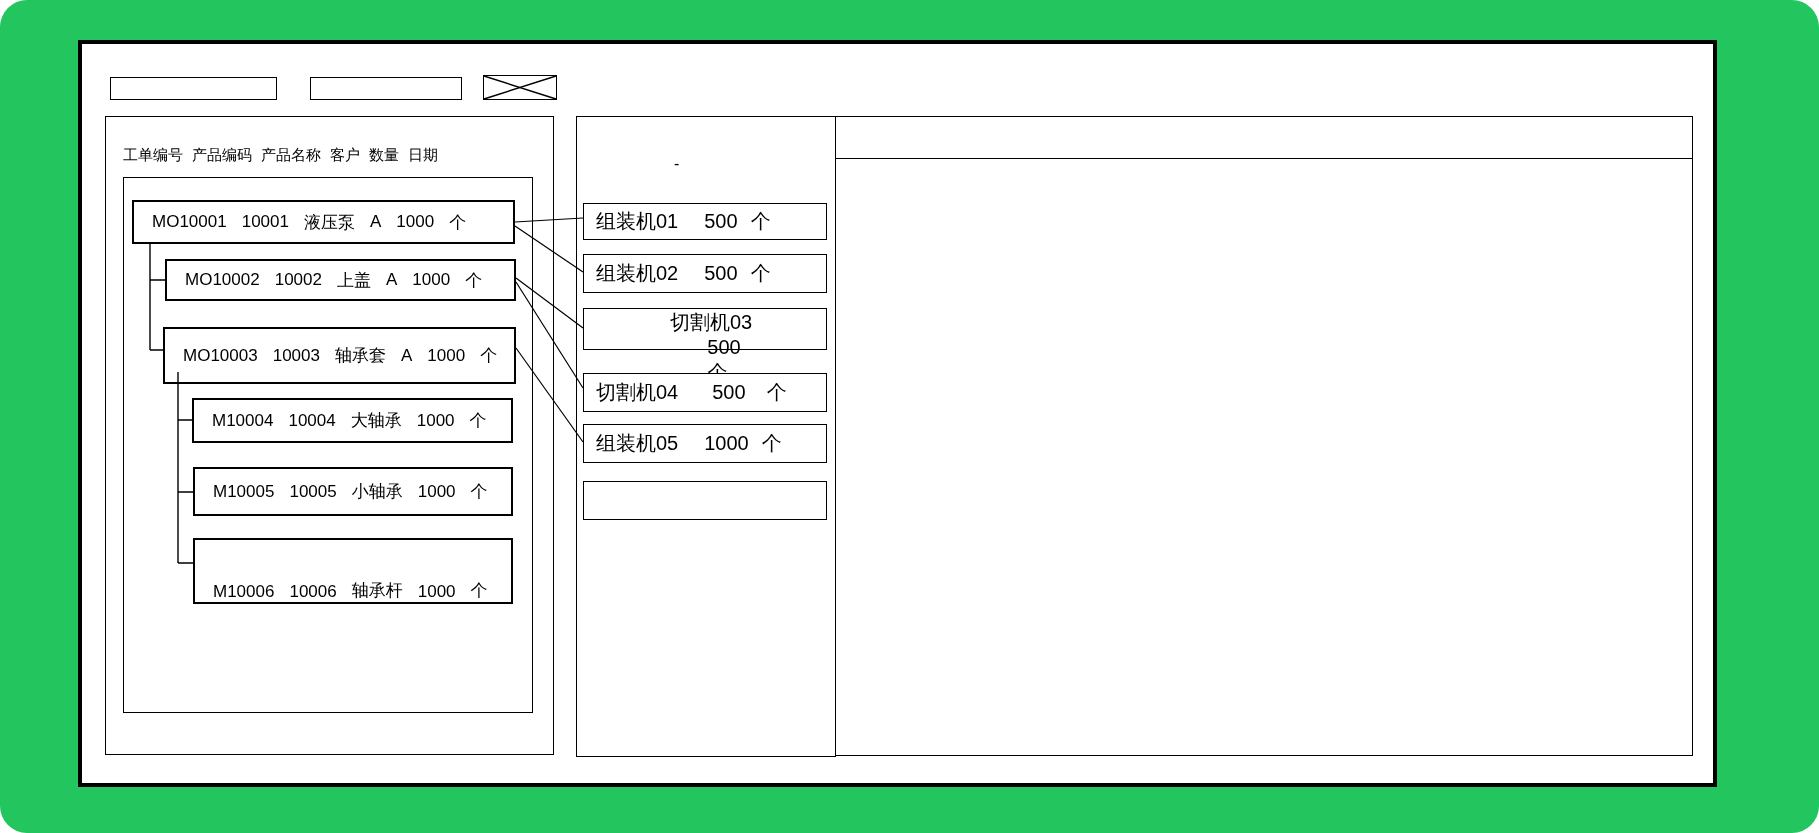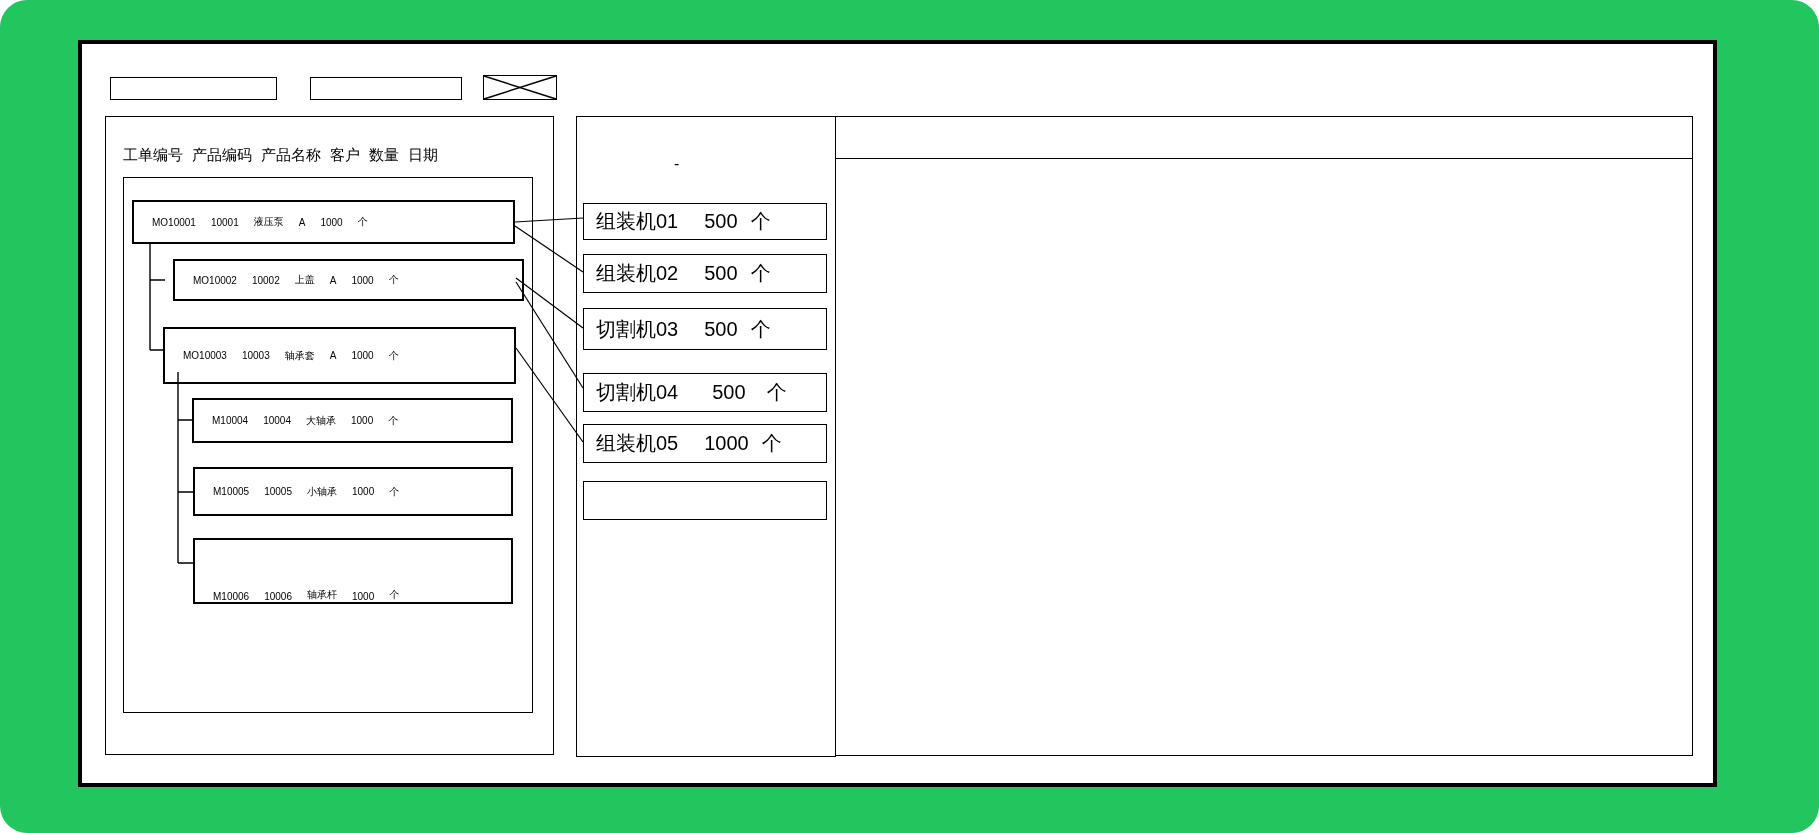--- a/index.html
+++ b/index.html
@@ -26,21 +26,21 @@
   .schedule-rule  { position: absolute; left: 836px; top: 158px; width: 857px; height: 0;
                     border-top: 1.5px solid #000; }
 
   .columns-header { position: absolute; left: 123px; top: 146px; display: flex; gap: 9px;
                     font-size: 15px; white-space: nowrap; }
   .tree-box { position: absolute; left: 123px; top: 177px; width: 410px; height: 536px;
               border: 1.5px solid #000; }
 
   .order-node { position: absolute; border: 2px solid #000; background: #fff;
                 display: flex; align-items: center; gap: 15px;
-                padding-left: 18px; font-size: 10px; white-space: nowrap; }
+                padding-left: 18px; font-size: 17px; white-space: nowrap; }
   .machine-slot { position: absolute; left: 583px; width: 244px; border: 1.5px solid #000;
                   background: #fff; display: flex; align-items: center;
                   padding-left: 12px; font-size: 20px; white-space: nowrap; }
   .machine-slot .qty { margin-left: 26px; }
   .machine-slot .unit { margin-left: 13px; }
 
   .overlay { position: absolute; left: 0; top: 0; width: 1819px; height: 833px;
              pointer-events: none; }
   .stray-mark { position: absolute; left: 674px; top: 156px; font-size: 16px; line-height: 16px; }
 </style>
@@ -71,21 +71,21 @@
   <div class="tree-box"></div>
 
   <div class="order-node" style="left:132px;top:200px;width:383px;height:44px;">
     <span>MO10001</span>
     <span>10001</span>
     <span>液压泵</span>
     <span>A</span>
     <span>1000</span>
     <span>个</span>
   </div>
-  <div class="order-node" style="left:165px;top:259px;width:351px;height:42px;margin-left:8px;">
+  <div class="order-node" style="left:165px;top:259px;width:351px;height:42px;">
     <span>MO10002</span>
     <span>10002</span>
     <span>上盖</span>
     <span>A</span>
     <span>1000</span>
     <span>个</span>
   </div>
   <div class="order-node" style="left:163px;top:327px;width:353px;height:57px;">
     <span>MO10003</span>
     <span>10003</span>
@@ -122,21 +122,21 @@
   <div class="machine-slot" style="top:203px;height:37px;">
     <span>组装机01</span>
     <span class="qty">500</span>
     <span class="unit">个</span>
   </div>
   <div class="machine-slot" style="top:254px;height:39px;">
     <span>组装机02</span>
     <span class="qty">500</span>
     <span class="unit">个</span>
   </div>
-  <div class="machine-slot" style="top:308px;height:42px;">
+  <div class="machine-slot" style="top:308px;height:42px;flex-direction:column;">
     <span>切割机03</span>
     <span class="qty">500</span>
     <span class="unit">个</span>
   </div>
   <div class="machine-slot" style="top:373px;height:39px;gap:8px;">
     <span>切割机04</span>
     <span class="qty">500</span>
     <span class="unit">个</span>
   </div>
   <div class="machine-slot" style="top:424px;height:39px;">

